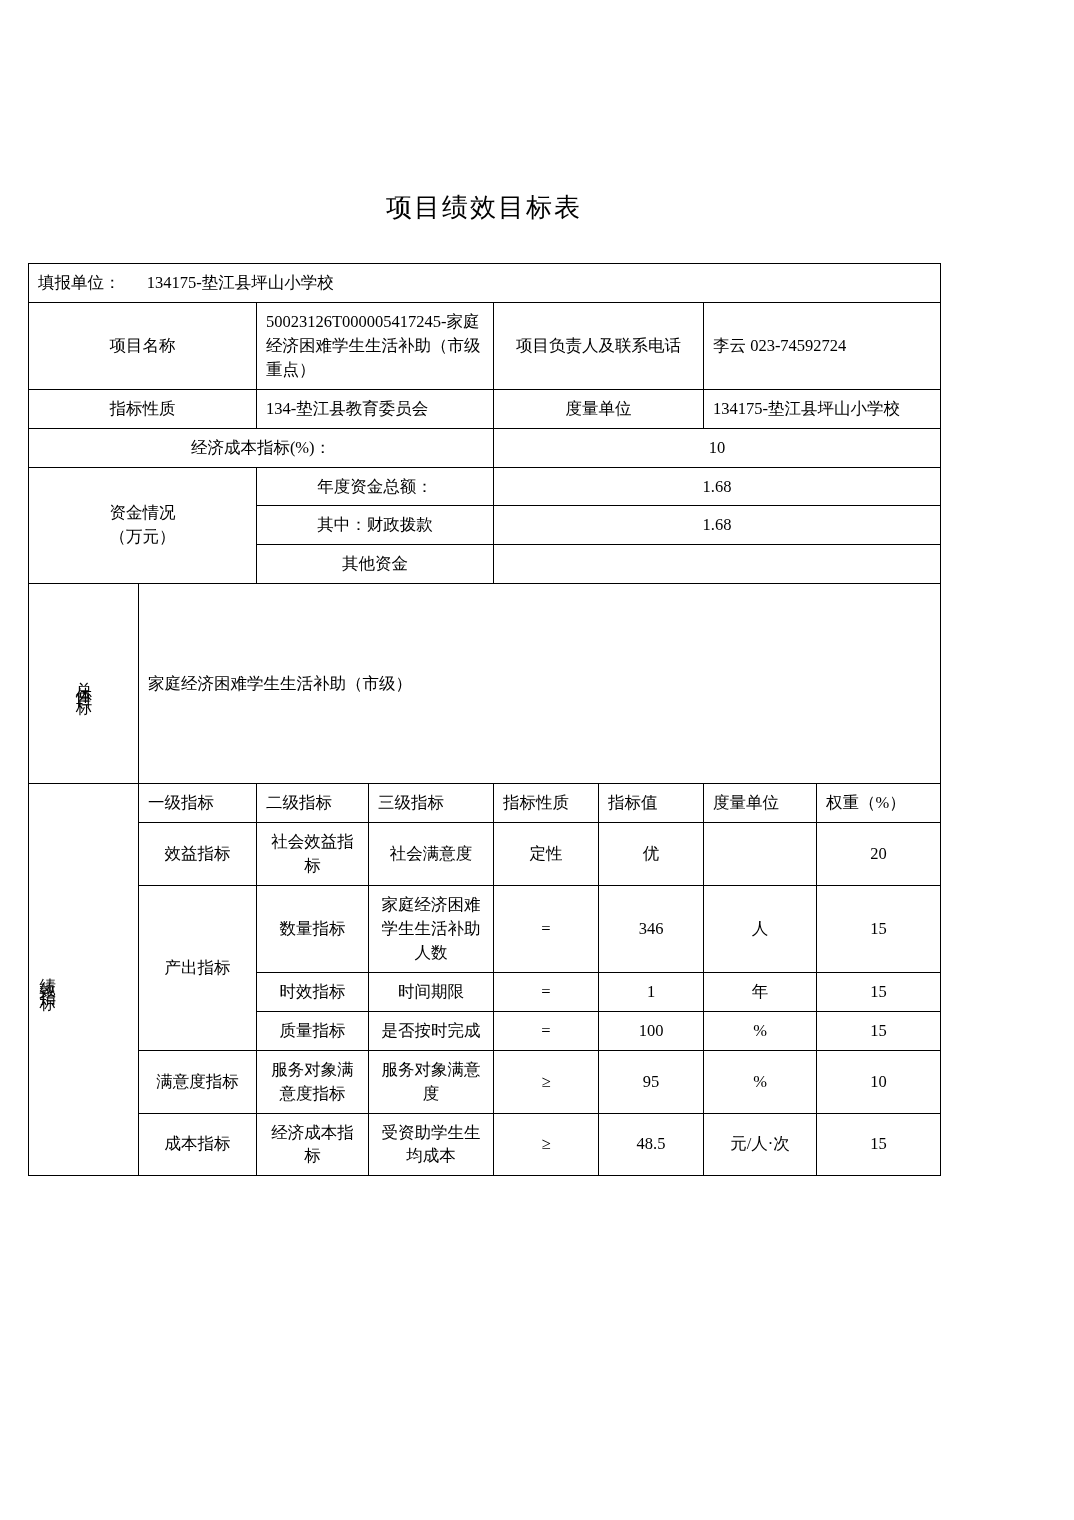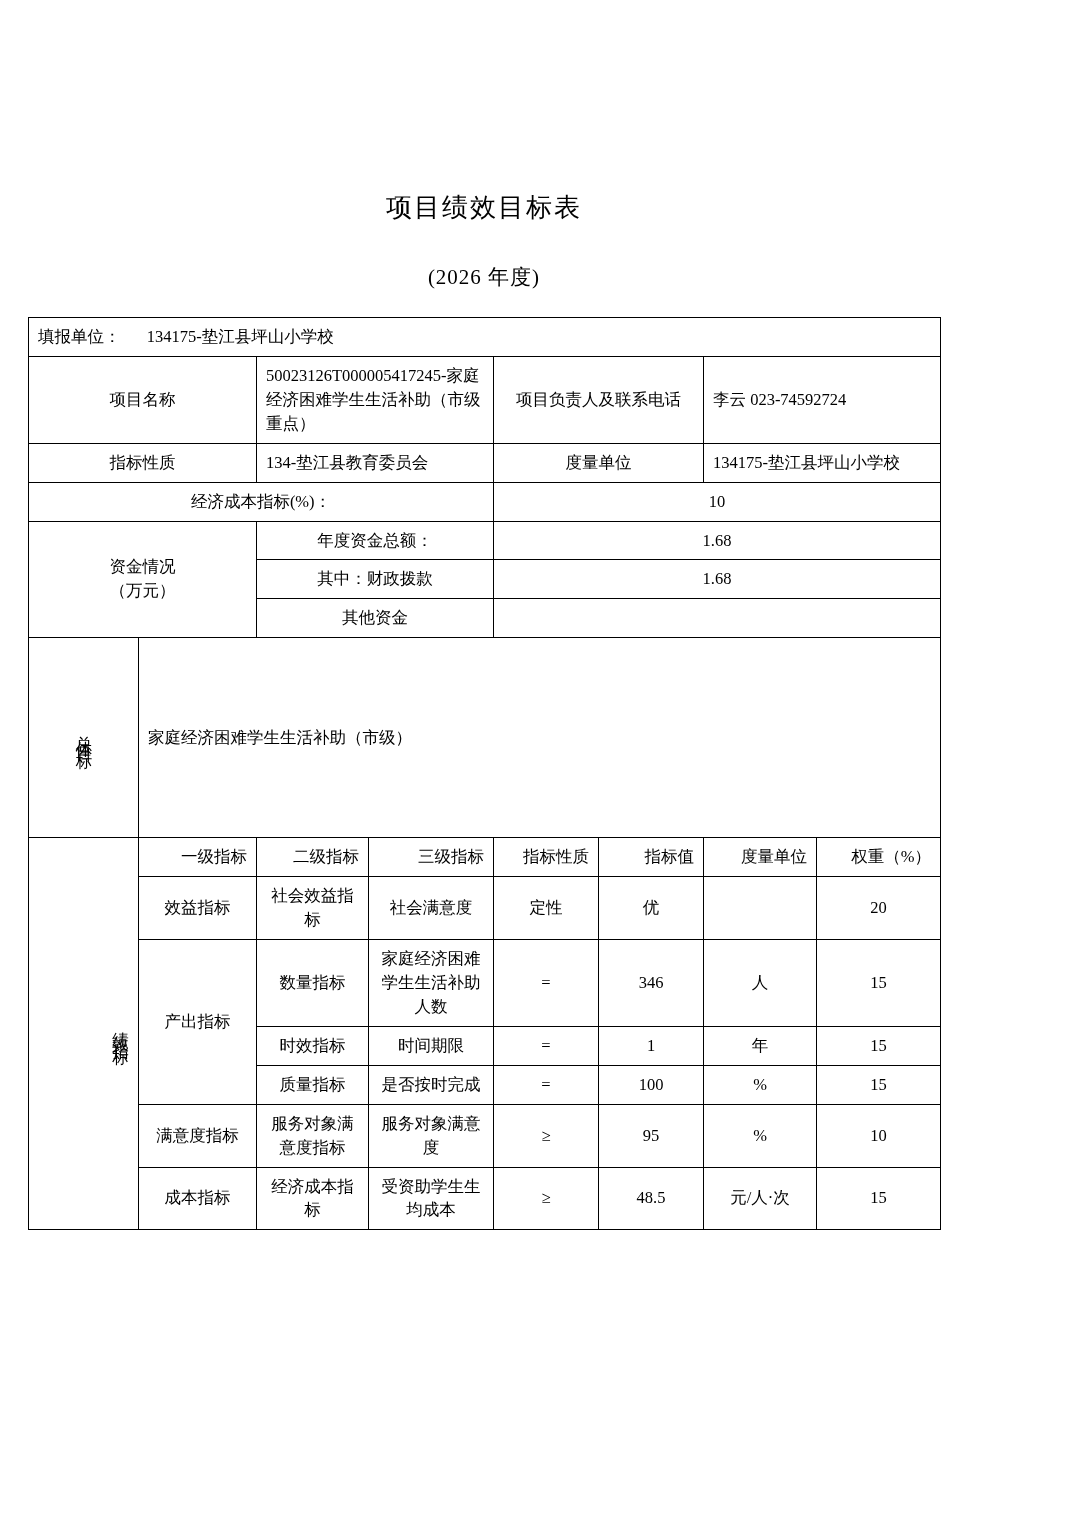--- a/index.html
+++ b/index.html
@@ -60,30 +60,29 @@
     display: inline-block;
     line-height: 1.1;
   }
   .vert-wrap {
     text-align: center;
     vertical-align: middle;
   }
   .tall { height: 185px; }
   .nowrap { white-space: nowrap; }
   .money { padding-right: 14px; }
-  .hdr-row td { text-align: right; }
+  .hdr-row td { text-align: left; }
   .small-pad td { padding: 9px 6px; }
 </style>
 </head>
 <body>
 
 <div class="page">
 
   <div class="doc-title">项目绩效目标表</div>
-  <div class="doc-subtitle">(2026 年度)</div>
 
   <table class="main">
     <colgroup>
       <col style="width:110px">
       <col style="width:118px">
       <col style="width:112px">
       <col style="width:125px">
       <col style="width:105px">
       <col style="width:105px">
       <col style="width:113px">

